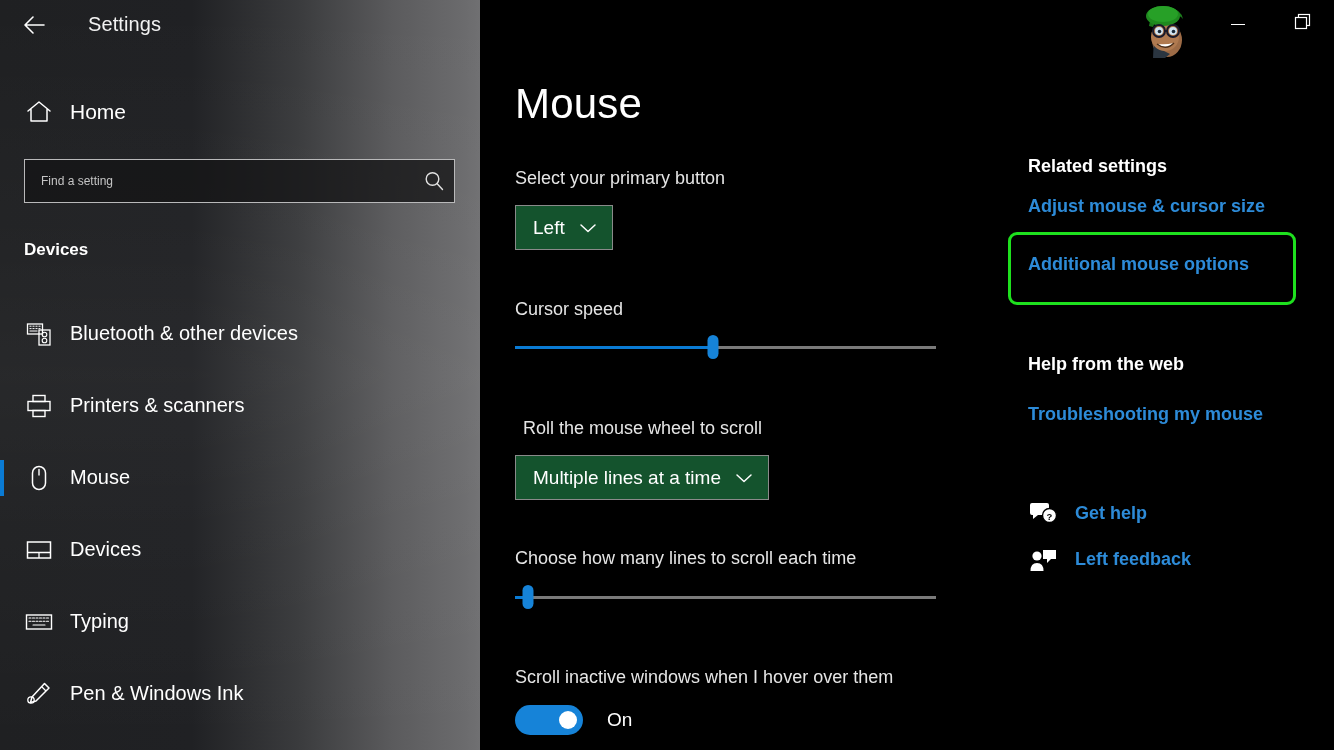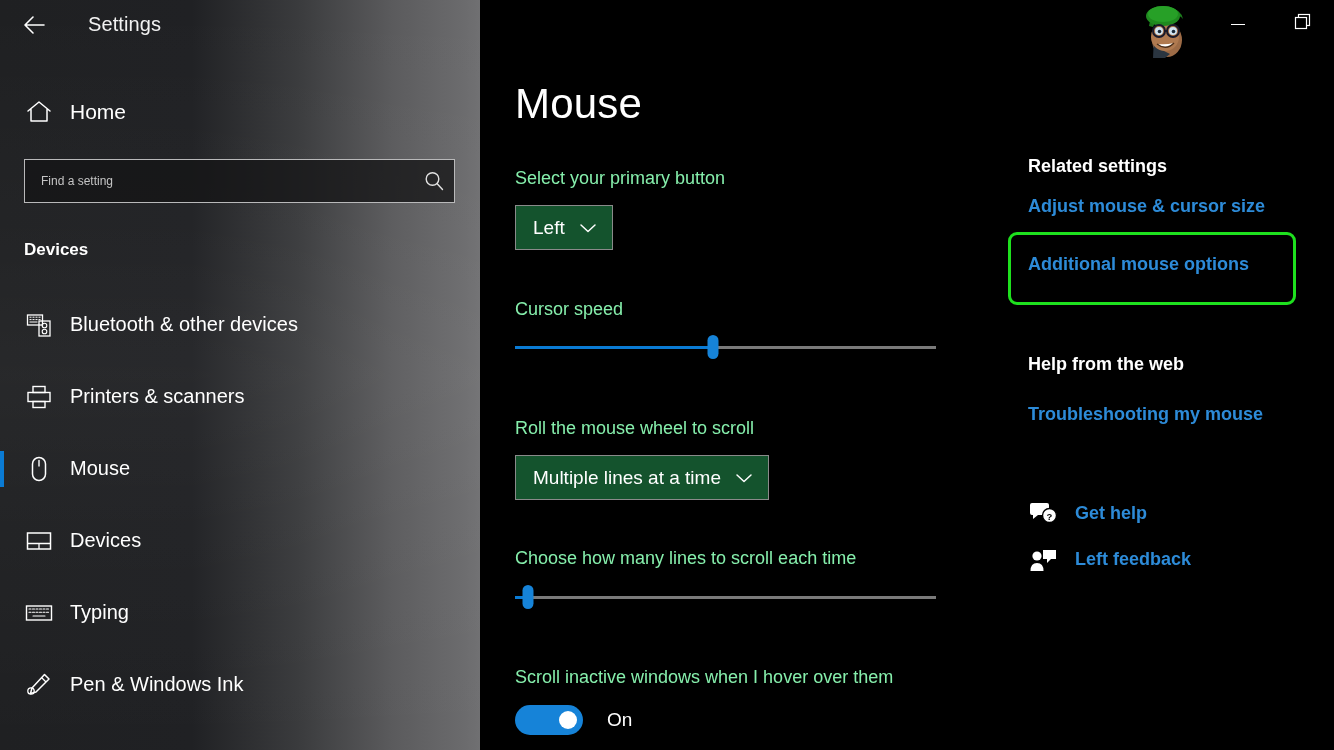--- a/index.html
+++ b/index.html
@@ -51,21 +51,21 @@
     padding-left:16px;
   }
   #search-input::placeholder { color:#c5c5c5; opacity:1; }
   #search-icon { width:40px; display:flex; justify-content:center; align-items:center; }
 
   #devices-header {
     position:absolute; left:24px; top:240px;
     font-size:17px; color:#fff; font-weight:700;
   }
 
-  #nav-list { position:absolute; left:0; top:301px; width:480px; }
+  #nav-list { position:absolute; left:0; top:310px; width:480px; }
   .nav-item {
     position:relative; display:flex; align-items:center;
     height:47px; margin-bottom:25px; cursor:pointer;
   }
   .nav-item .sel-bar {
     position:absolute; left:0; top:6px; width:4px; height:36px;
     background:#0a7bd4; display:none;
   }
   .nav-item.selected .sel-bar { display:block; }
   .nav-ico { margin-left:22px; width:34px; display:flex; justify-content:center; align-items:center; }
@@ -88,21 +88,21 @@
     position:absolute; left:800px; top:0; width:46px; height:48px;
     display:flex; align-items:center; justify-content:center; cursor:pointer;
   }
 
   #page-title {
     position:absolute; left:35px; top:80px;
     font-size:42px; color:#fff; font-weight:300; letter-spacing:.2px;
   }
 
   .setting-label {
-    position:absolute; font-size:18px; color:#86efac; white-space:nowrap;
+    position:absolute; font-size:18px; color:#e5e5e5; white-space:nowrap;
   }
   .combo {
     position:absolute; background:#14532d;
     border:1px solid #8a8a8a;
     display:flex; align-items:center; cursor:pointer;
   }
   .combo .combo-text { font-size:19px; color:#fff; padding-left:17px; }
   .combo .chev { margin-left:14px; margin-right:15px; display:flex; align-items:center; }
 
   .slider { position:absolute; height:24px; cursor:pointer; }
@@ -300,21 +300,21 @@
       </span>
     </div>
 
     <div class="setting-label" style="left:35px; top:299px;">Cursor speed</div>
     <div class="slider" id="slider-cursor-speed" style="left:35px; top:335px; width:421px;">
       <span class="track-fill" style="width: 197.87px;"></span>
       <span class="track-rest" style="width: 223.13px;"></span>
       <span class="thumb" style="left: 197.87px;"></span>
     </div>
 
-    <div class="setting-label" style="left:35px; top:418px;">Roll the mouse wheel to scroll</div>
+    <div class="setting-label" style="left:43px; top:418px;">Roll the mouse wheel to scroll</div>
     <div class="combo" style="left:35px; top:455px; height:45px;">
       <span class="combo-text">Multiple lines at a time</span>
       <span class="chev">
         <svg width="18" height="12" viewBox="0 0 18 12">
           <path d="M2 3 L9 9.5 L16 3" fill="none" stroke="#ffffff" stroke-width="1.5" stroke-linecap="round" stroke-linejoin="round"></path>
         </svg>
       </span>
     </div>
 
     <div class="setting-label" style="left:35px; top:548px;">Choose how many lines to scroll each time</div>

